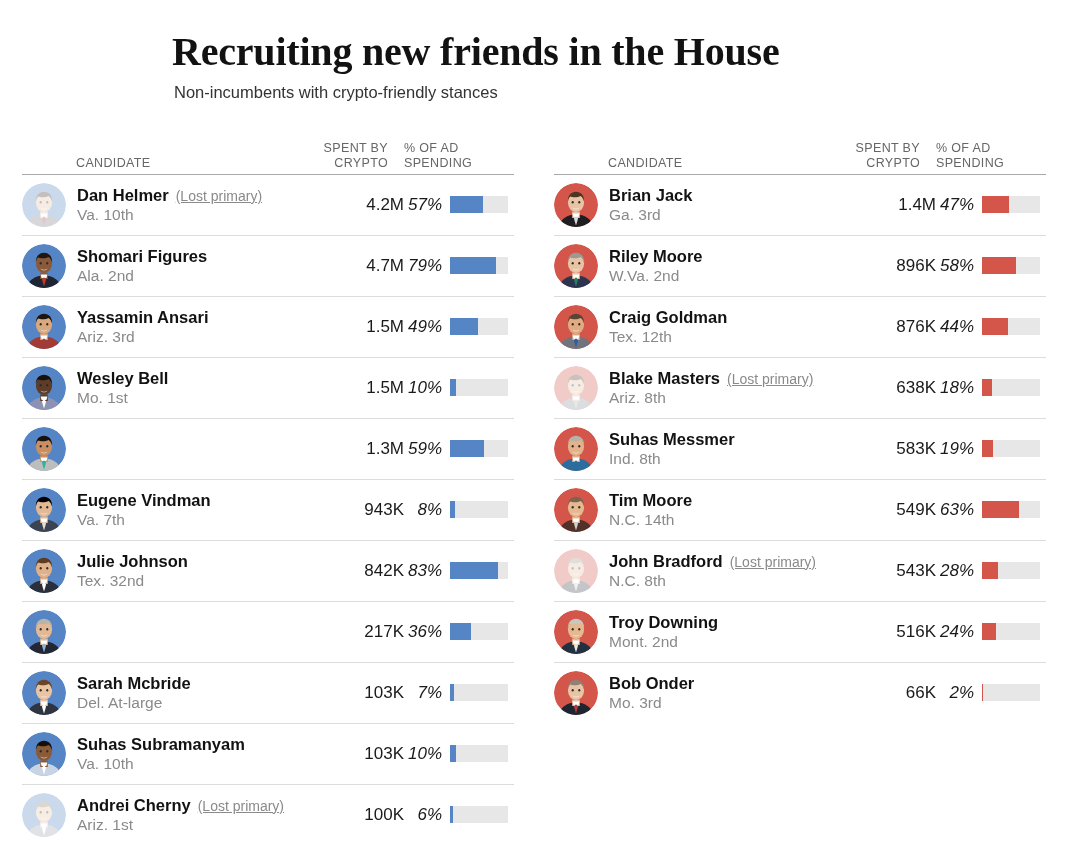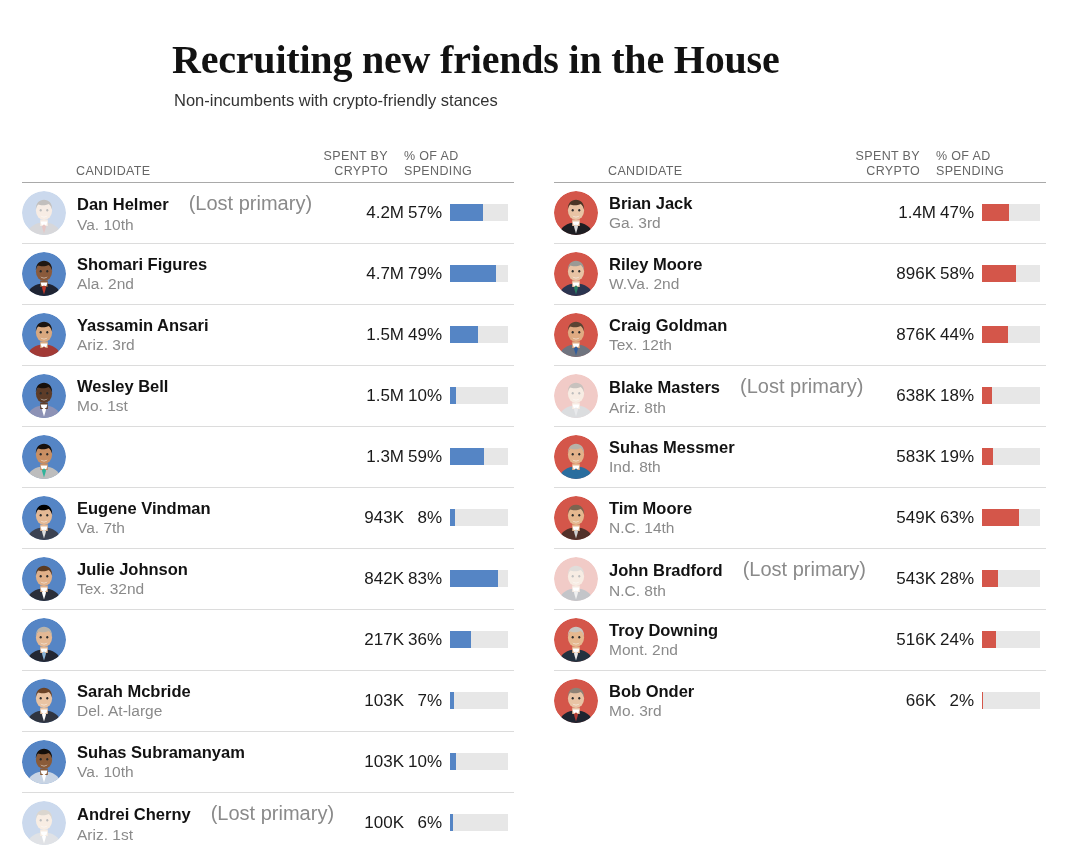--- a/index.html
+++ b/index.html
@@ -17,23 +17,22 @@
 
   .page {
     position: relative;
     width: 1080px;
     height: 854px;
     box-sizing: border-box;
   }
 
   
   .titleblock {
-    padding-top: 18px;
+    padding-top: 30px;
     padding-left: 172px;
-    margin-top: 20px;
   }
   .chart-title {
     font-family: "Liberation Serif", serif;
     font-size: 40px;
     font-weight: 700;
     letter-spacing: -0.2px;
     color: #121212;
     margin: 0;
     line-height: 1.1;
   }
@@ -128,24 +127,25 @@
     min-width: 0;
     line-height: 1.22;
   }
   .name-line { white-space: nowrap; }
   .cand-name {
     font-size: 16.5px;
     font-weight: 700;
     color: #121212;
   }
   .cand-note {
-    font-size: 20px;
+    font-size: 14px;
     font-weight: 400;
     color: #8a8a8a;
-    margin-left: 20px;
+    margin-left: 7px;
+    text-decoration: underline;
   }
   .cand-dist {
     font-size: 15.5px;
     color: #8a8a8a;
     white-space: nowrap;
     margin-top: 1px;
   }
 
   
   .cell-spent {
@@ -154,20 +154,21 @@
     font-size: 17px;
     color: #1a1a1a;
     white-space: nowrap;
   }
   .cell-pct {
     flex: 0 0 110px;
     display: flex;
     align-items: center;
     padding-left: 0;
     box-sizing: border-box;
+    font-style: italic;
   }
   .pct-label {
     flex: 0 0 38px;
     text-align: right;
     font-size: 17px;
     color: #1a1a1a;
     margin-right: 8px;
     white-space: nowrap;
   }
 

